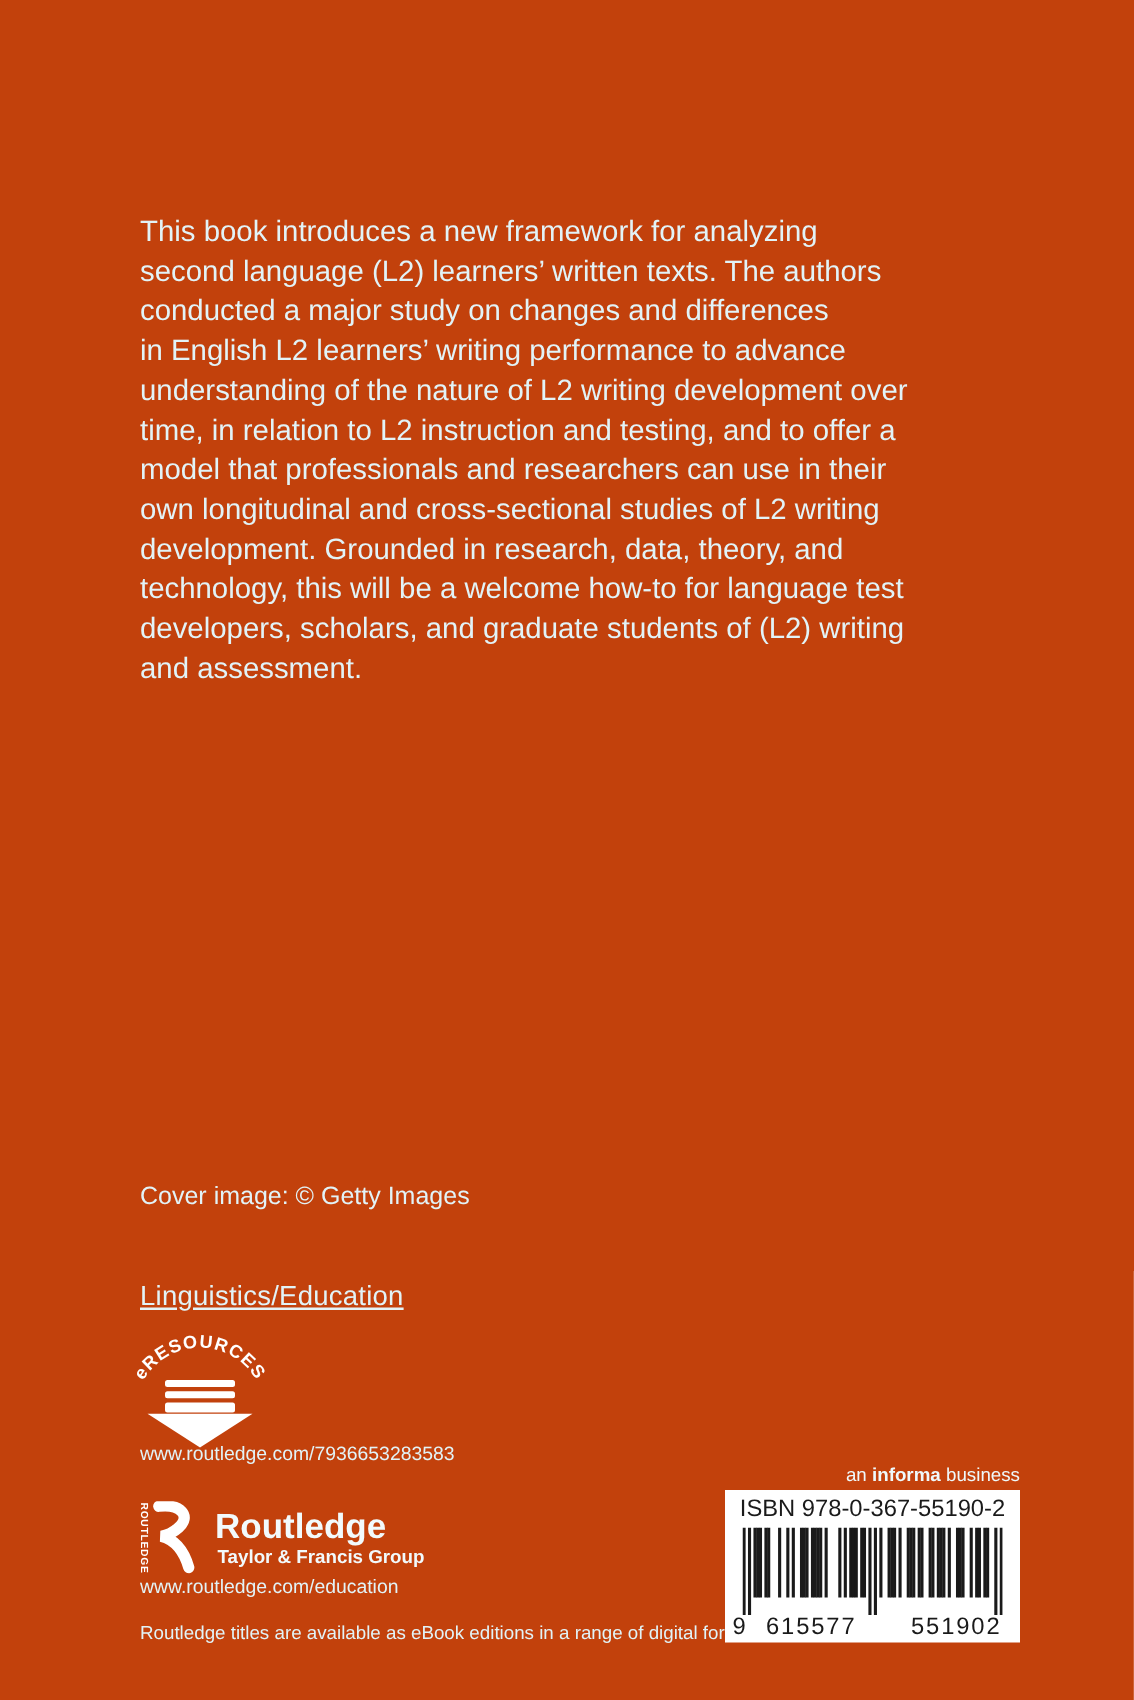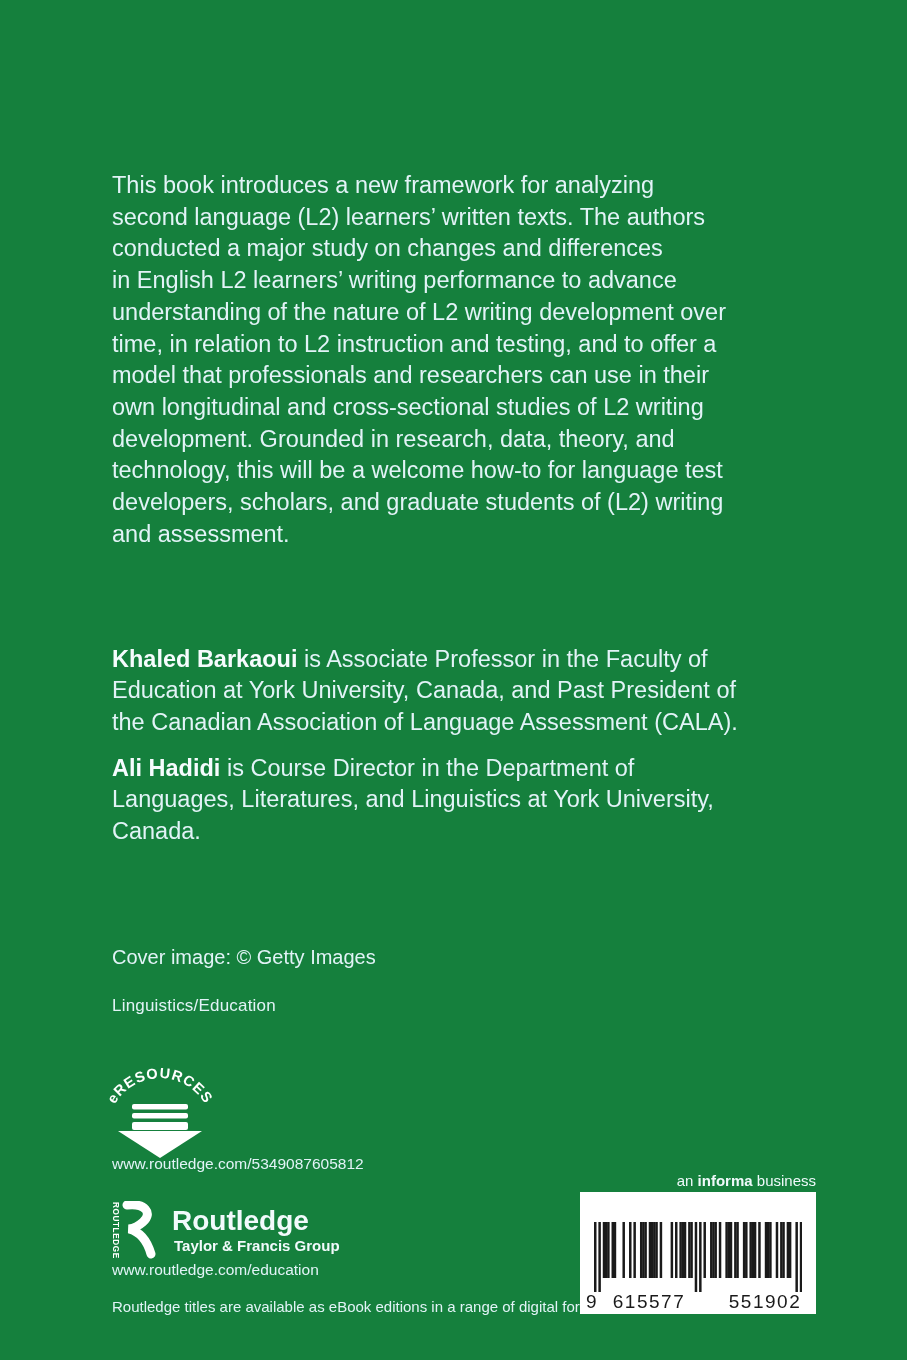--- a/index.html
+++ b/index.html
@@ -1,35 +1,35 @@
 <!DOCTYPE html>
 <html><head>
 <meta charset="utf-8">
 <style>
   html,body{margin:0;padding:0;}
   .cover{
     position:relative;
     width:907px;height:1360px;
-    background:#15803d;
+    background:#c2410c;
     font-family:"Liberation Sans","DejaVu Sans",sans-serif;
     color:#E2F3F7;
     overflow:hidden;
   }
   .abs{position:absolute;}
   .prewrap{white-space:pre-line;}
   .description{
     left:112px;top:170px;width:730px;
     font-size:23.5px;line-height:31.7px;
   }
   .bio{left:112px;width:730px;font-size:23.5px;line-height:31.7px;}
   .bio b{color:#F6FCFE;font-weight:bold;}
   .bio-1{top:620px;}
   .bio-2{top:729px;}
   .credit{left:112px;top:946px;font-size:20px;}
-  .category{left:112px;top:996px;font-size:17px;letter-spacing:.2px;}
+  .category{left:112px;top:1024px;font-size:22px;letter-spacing:.2px;text-decoration:underline;}
   .eresources{left:101px;top:1058px;width:118px;height:104px;}
   .url-book{left:112px;top:1155px;font-size:15.5px;}
   .routledge-mark{left:101px;top:1201px;width:60px;height:58px;}
   .routledge-name{left:172px;top:1205px;font-size:28px;font-weight:bold;color:#F2FAFC;}
   .routledge-group{left:174px;top:1237px;font-size:15px;font-weight:bold;color:#F2FAFC;}
   .url-education{left:112px;top:1261px;font-size:15.5px;}
   .ebook-note{left:112px;top:1298px;font-size:15px;}
   .informa{top:1172px;right:91px;font-size:15px;color:#EFF9FB;}
   .informa b{font-weight:bold;}
   .barcode-box{
@@ -59,65 +59,60 @@
 in English L2 learners’ writing performance to advance
 understanding of the nature of L2 writing development over
 time, in relation to L2 instruction and testing, and to offer a
 model that professionals and researchers can use in their
 own longitudinal and cross-sectional studies of L2 writing
 development. Grounded in research, data, theory, and
 technology, this will be a welcome how-to for language test
 developers, scholars, and graduate students of (L2) writing
 and assessment.</div>
 
-  <p class="abs bio bio-1 prewrap"><b>Khaled Barkaoui</b><span> is Associate Professor in the Faculty of
-Education at York University, Canada, and Past President of
-the Canadian Association of Language Assessment (CALA).</span></p>
 
-  <p class="abs bio bio-2 prewrap"><b>Ali Hadidi</b><span> is Course Director in the Department of
-Languages, Literatures, and Linguistics at York University,
-Canada.</span></p>
 
   <div class="abs credit">Cover image: © Getty Images</div>
 
   <div class="abs category">Linguistics/Education</div>
 
   <svg class="abs eresources" viewBox="0 0 118 104">
     <defs>
       <path id="eres-arc" d="M 8 62 A 52 52 0 0 1 110 62"></path>
     </defs>
     <text font-size="14.5" font-weight="bold" letter-spacing="1">
       <textPath href="#eres-arc" startOffset="50%" text-anchor="middle">eRESOURCES</textPath>
     </text>
     <g fill="#FFFFFF">
       <rect x="31" y="46" width="56" height="5.5" rx="2"></rect>
       <rect x="31" y="55" width="56" height="5.5" rx="2"></rect>
       <rect x="31" y="64" width="56" height="8" rx="2"></rect>
       <polygon points="17,73 101,73 59,100"></polygon>
     </g>
   </svg>
 
-  <div class="abs url-book">www.routledge.com/5349087605812</div>
+  <div class="abs url-book">www.routledge.com/7936653283583</div>
 
   <svg class="abs routledge-mark" viewBox="0 0 60 58">
     <text transform="translate(12 1) rotate(90)" font-size="8.2" font-weight="bold" letter-spacing="0.6">ROUTLEDGE</text>
     <path d="M26 4 C44 2 52 12 42 21 C37 25.5 31 27.5 28 28 C38 30.5 46 39 50 53" fill="none" stroke="#FFFFFF" stroke-width="9" stroke-linecap="round"></path>
   </svg>
 
   <div class="abs routledge-name">Routledge</div>
 
   <div class="abs routledge-group">Taylor &amp; Francis Group</div>
 
   <div class="abs url-education">www.routledge.com/education</div>
 
   <div class="abs ebook-note">Routledge titles are available as eBook editions in a range of digital formats</div>
 
   <div class="abs informa"><span>an </span><b>informa</b><span> business</span></div>
 
   <div class="abs barcode-box">
+    <div class="isbn-label">ISBN 978-0-367-55190-2</div>
     <svg class="bars" width="208" height="72">
         <rect x="0.00" y="0" width="2.49" height="70"></rect>
         <rect x="4.38" y="0" width="2.49" height="70"></rect>
         <rect x="8.76" y="0" width="2.49" height="56"></rect>
         <rect x="10.95" y="0" width="2.49" height="56"></rect>
         <rect x="13.14" y="0" width="2.49" height="56"></rect>
         <rect x="17.52" y="0" width="2.49" height="56"></rect>
         <rect x="19.71" y="0" width="2.49" height="56"></rect>
         <rect x="28.46" y="0" width="2.49" height="56"></rect>
         <rect x="35.03" y="0" width="2.49" height="56"></rect>

